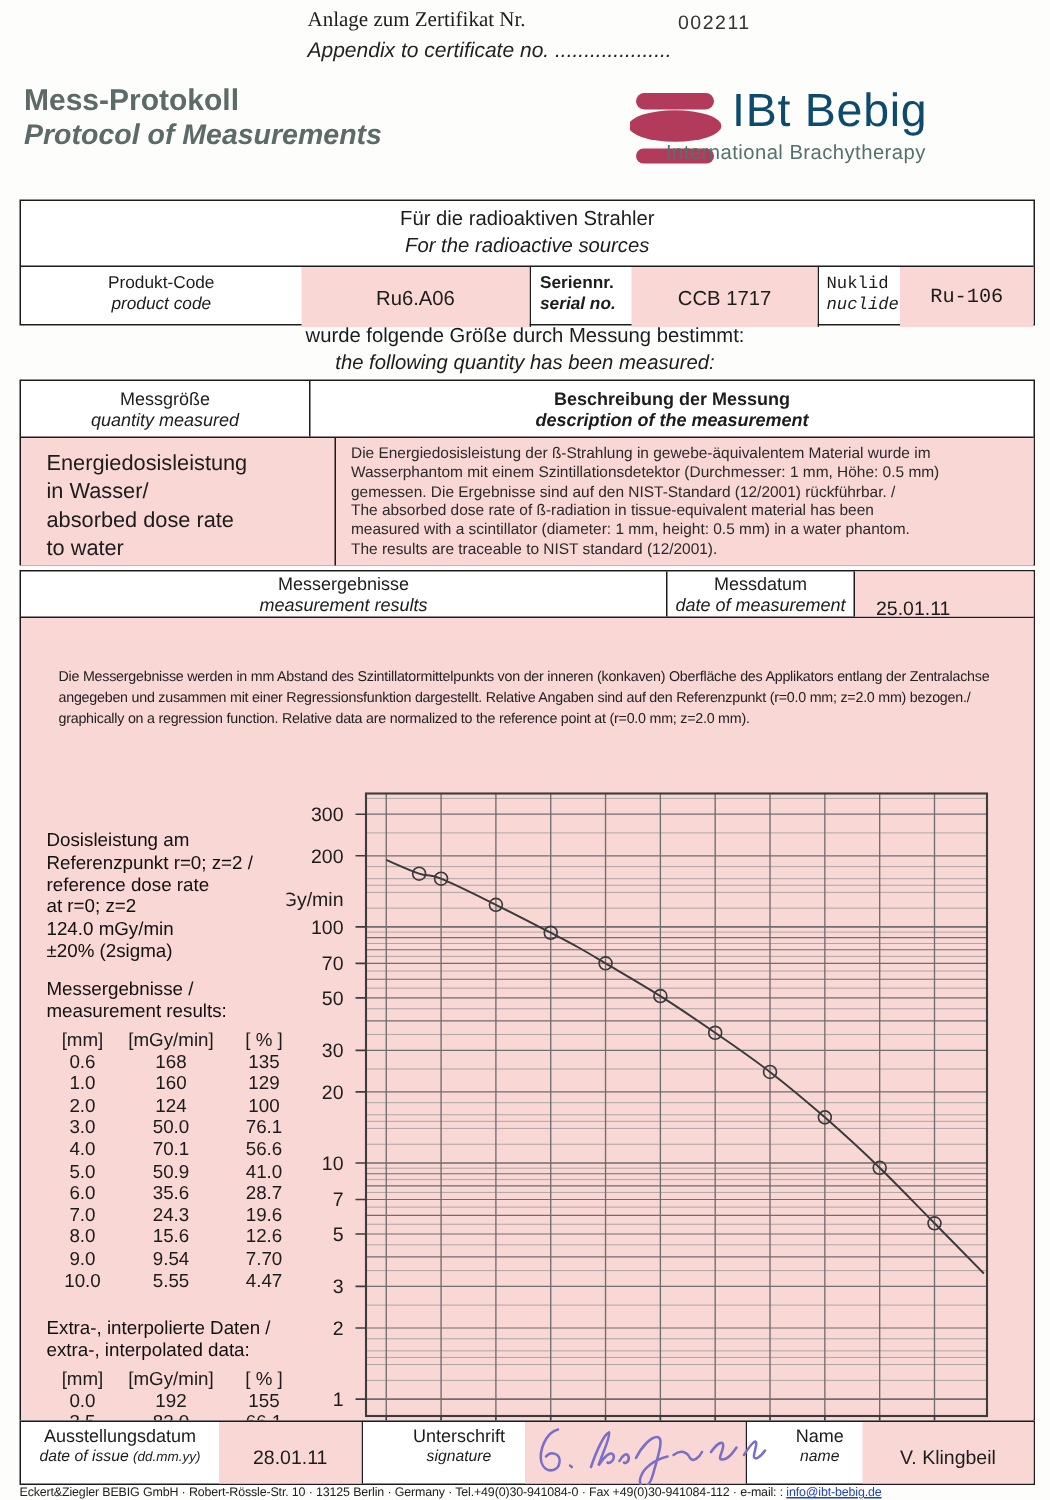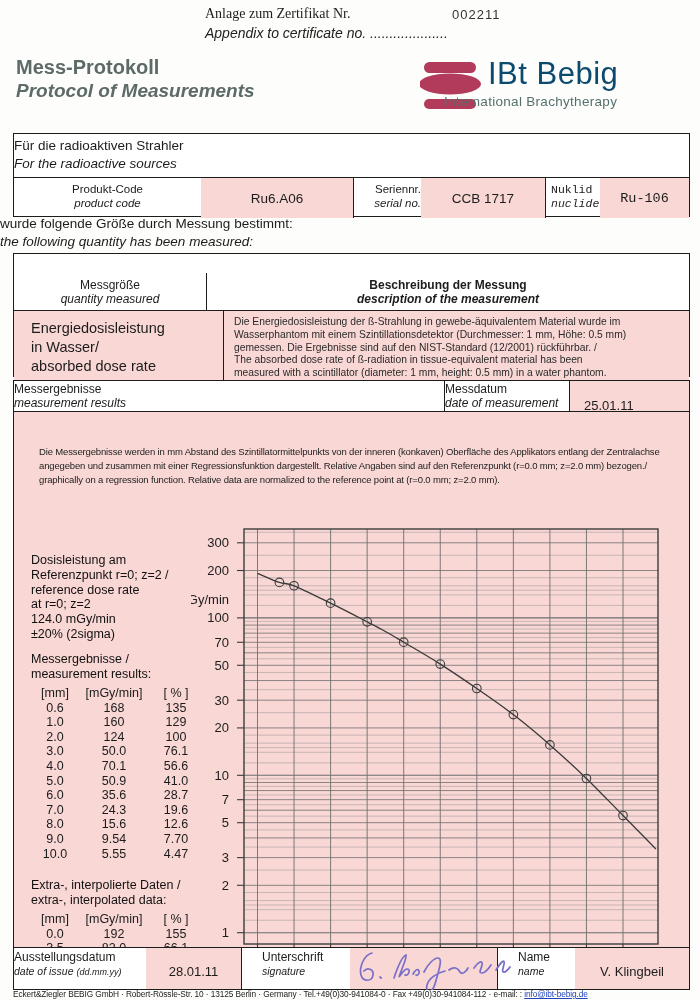--- a/index.html
+++ b/index.html
@@ -1,20 +1,20 @@
 <!DOCTYPE html>
 <html><head>
 <meta charset="utf-8">
 <style>
   html,body{margin:0;padding:0;background:#e8e8e8;}
   .page{position:relative;width:700px;height:1000px;background:#fdfdfc;margin:0 auto;
         font-family:"Liberation Sans",sans-serif;color:#1c1c1c;overflow:hidden;}
   .abs{position:absolute;}
   .it{font-style:italic;}
-  .ctr{text-align:left;}
+  .ctr{text-align:center;}
   .nowrap{white-space:nowrap;}
 
   
   .cert-line1{left:205px;top:6px;font-size:14px;font-family:Liberation Serif, serif;}
   .cert-no{left:452px;top:7px;font-size:13px;letter-spacing:1px;color:#333;}
   .cert-line2{left:205px;top:25px;font-size:14px;font-style:italic;color:#222;}
   .title-block{left:16px;top:56px;color:#5c6a68;}
   .title-de{font-size:20px;font-weight:bold;}
   .title-en{font-size:19px;font-weight:bold;font-style:italic;margin-top:1px;}
   .logo{left:418px;top:58px;width:270px;}
@@ -31,28 +31,28 @@
   
   .t1{left:13px;top:133px;width:675px;height:82px;}
   .t1-cap{height:40px;border-bottom:1.4px solid #1c1c1c;font-size:13.5px;line-height:18px;padding-top:3px;}
   .t1-row{display:flex;height:40px;}
   .t1 .grp{display:flex;height:100%;}
   .g1{width:339px;border-right:1.4px solid #1c1c1c;}
   .g2{width:191px;border-right:1.4px solid #1c1c1c;}
   .g3{flex:1;font-family:Liberation Mono, monospace;}
   .t1 .lab{padding-top:5px;}
   .t1 .pval{flex:1;display:flex;align-items:center;justify-content:center;}
-  .w187{width:187px;} .w61{width:61px;text-align:right;padding-left:6px;} .w49{width:49px;text-align:left;padding-left:5px;}
+  .w187{width:187px;} .w61{width:61px;text-align:left;padding-left:6px;font-weight:bold;} .w49{width:49px;text-align:left;padding-left:5px;}
 
   
   .between{left:0;top:215px;width:700px;font-size:13.5px;line-height:18px;}
 
   
   .t2{left:13px;top:253px;width:675px;height:122px;}
-  .t2-head{display:flex;height:37px;border-bottom:1.4px solid #1c1c1c;margin-top:19px;}
+  .t2-head{display:flex;height:37px;border-bottom:1.4px solid #1c1c1c;}
   .t2-c1{width:192px;border-right:1.4px solid #1c1c1c;}
   .t2-c2{flex:1;}
   .t2-body{display:flex;height:85px;}
   .qty{padding:8px 0 0 17px;font-size:14.5px;line-height:19px;}
   .desc{padding:5px 0 0 10px;font-size:10.3px;line-height:12.8px;color:#2a2a2a;}
 
   
   .t3{left:13px;top:380px;width:675px;height:565px;}
   .t3-head{display:flex;height:30px;border-bottom:1.4px solid #1c1c1c;}
   .t3-c1{width:430px;border-right:1.4px solid #1c1c1c;}

